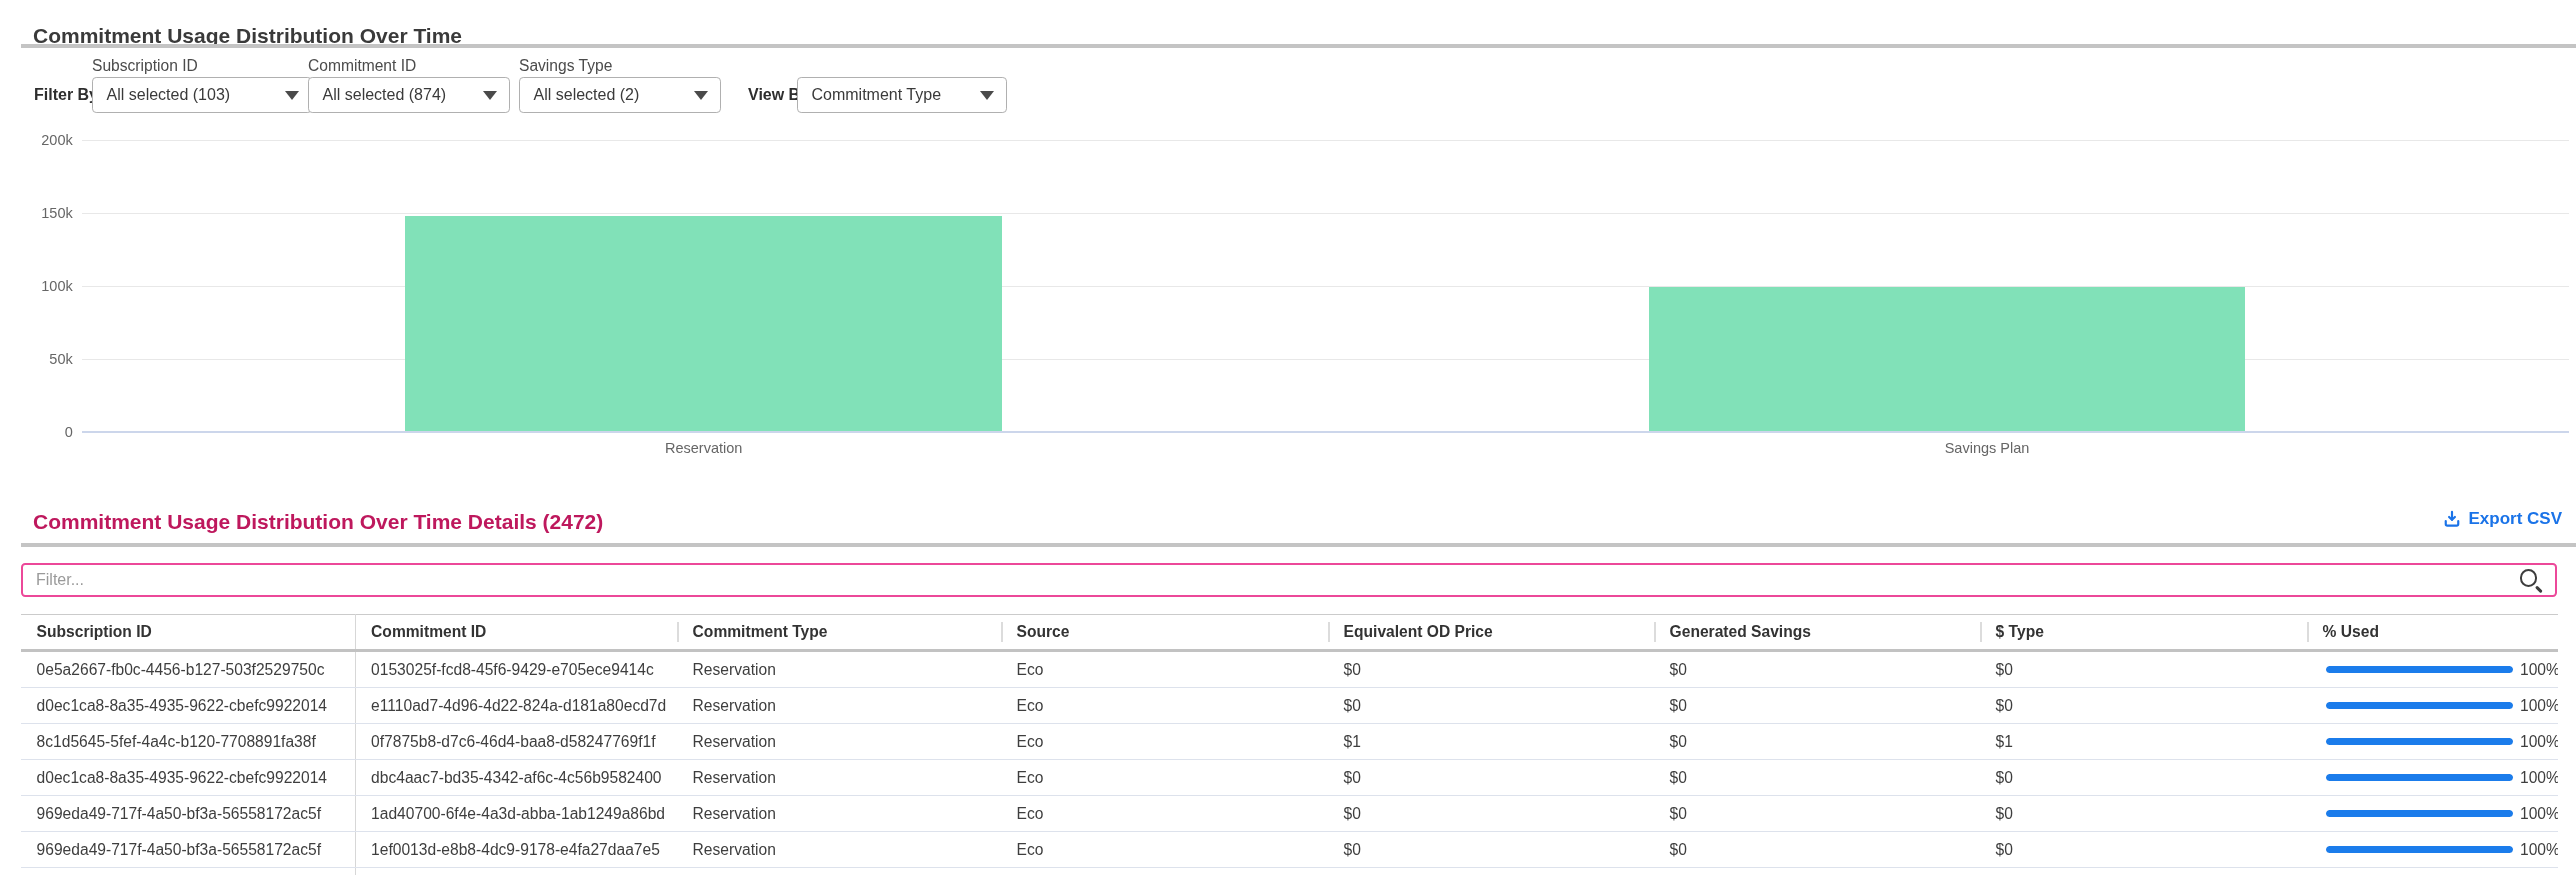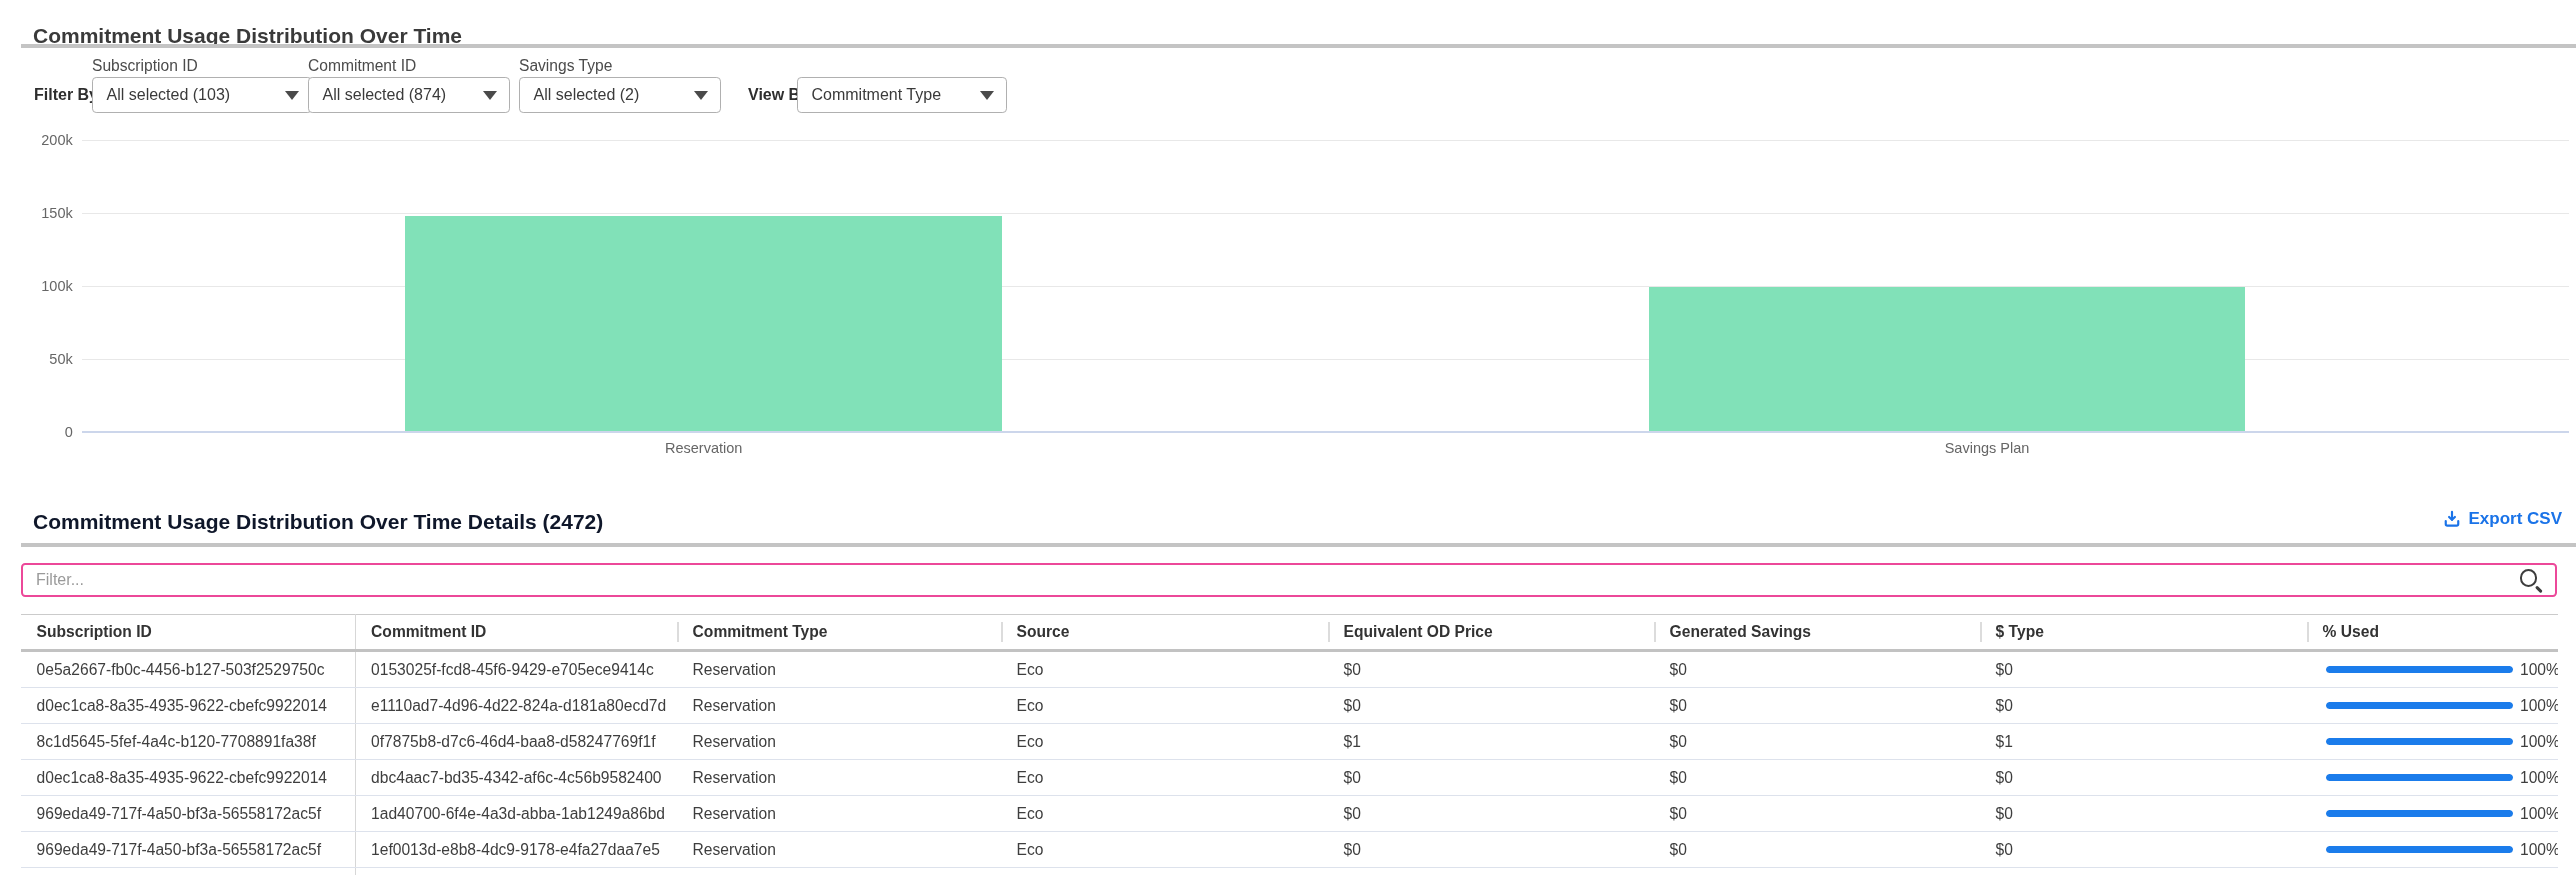--- a/index.html
+++ b/index.html
@@ -22,21 +22,21 @@
 
   
   #plot{position:absolute;left:82px;top:140px;right:7.3px;height:292px;}
   .gridline{position:absolute;left:0;right:0;height:1px;background:#e8e8e8;z-index:0;}
   .axisline{position:absolute;left:0;right:0;bottom:-0.5px;height:1.6px;background:#ccd6eb;z-index:3;}
   .bar{position:absolute;bottom:0;width:24%;z-index:1;}
   .ytick{position:absolute;right:calc(100% + 9.3px);transform:translateY(-50%);font-size:14.5px;color:#666;white-space:nowrap;}
   .xlabel{position:absolute;top:calc(100% + 8.3px);transform:translateX(-50%);font-size:14.5px;color:#666;white-space:nowrap;}
 
   
-  .h2{position:absolute;left:33px;top:510px;font-size:21px;font-weight:bold;color:#0f172a;white-space:nowrap;}
+  .h2{position:absolute;left:33px;top:510px;font-size:21px;font-weight:bold;color:#be185d;white-space:nowrap;}
   .export{position:absolute;right:14px;top:509px;display:flex;align-items:center;gap:6.2px;
           font-size:17px;font-weight:bold;cursor:pointer;text-decoration:none;}
   .export svg{display:block;}
 
   
   .filter-wrap{position:absolute;left:21px;top:563px;width:2536px;height:34px;box-sizing:border-box;}
   .filter-wrap input{width:100%;height:100%;box-sizing:border-box;border:2px solid #ec4899;border-radius:4.2px;
                      padding:0 42px 0 13px;font-size:16px;color:#333;font-family:"Liberation Sans",sans-serif;outline:none;}
   .filter-wrap input::placeholder{color:#9a9a9a;}
   .search-icon{position:absolute;right:14.5px;top:50%;margin-top:-12px;width:24px;height:24px;cursor:pointer;}

